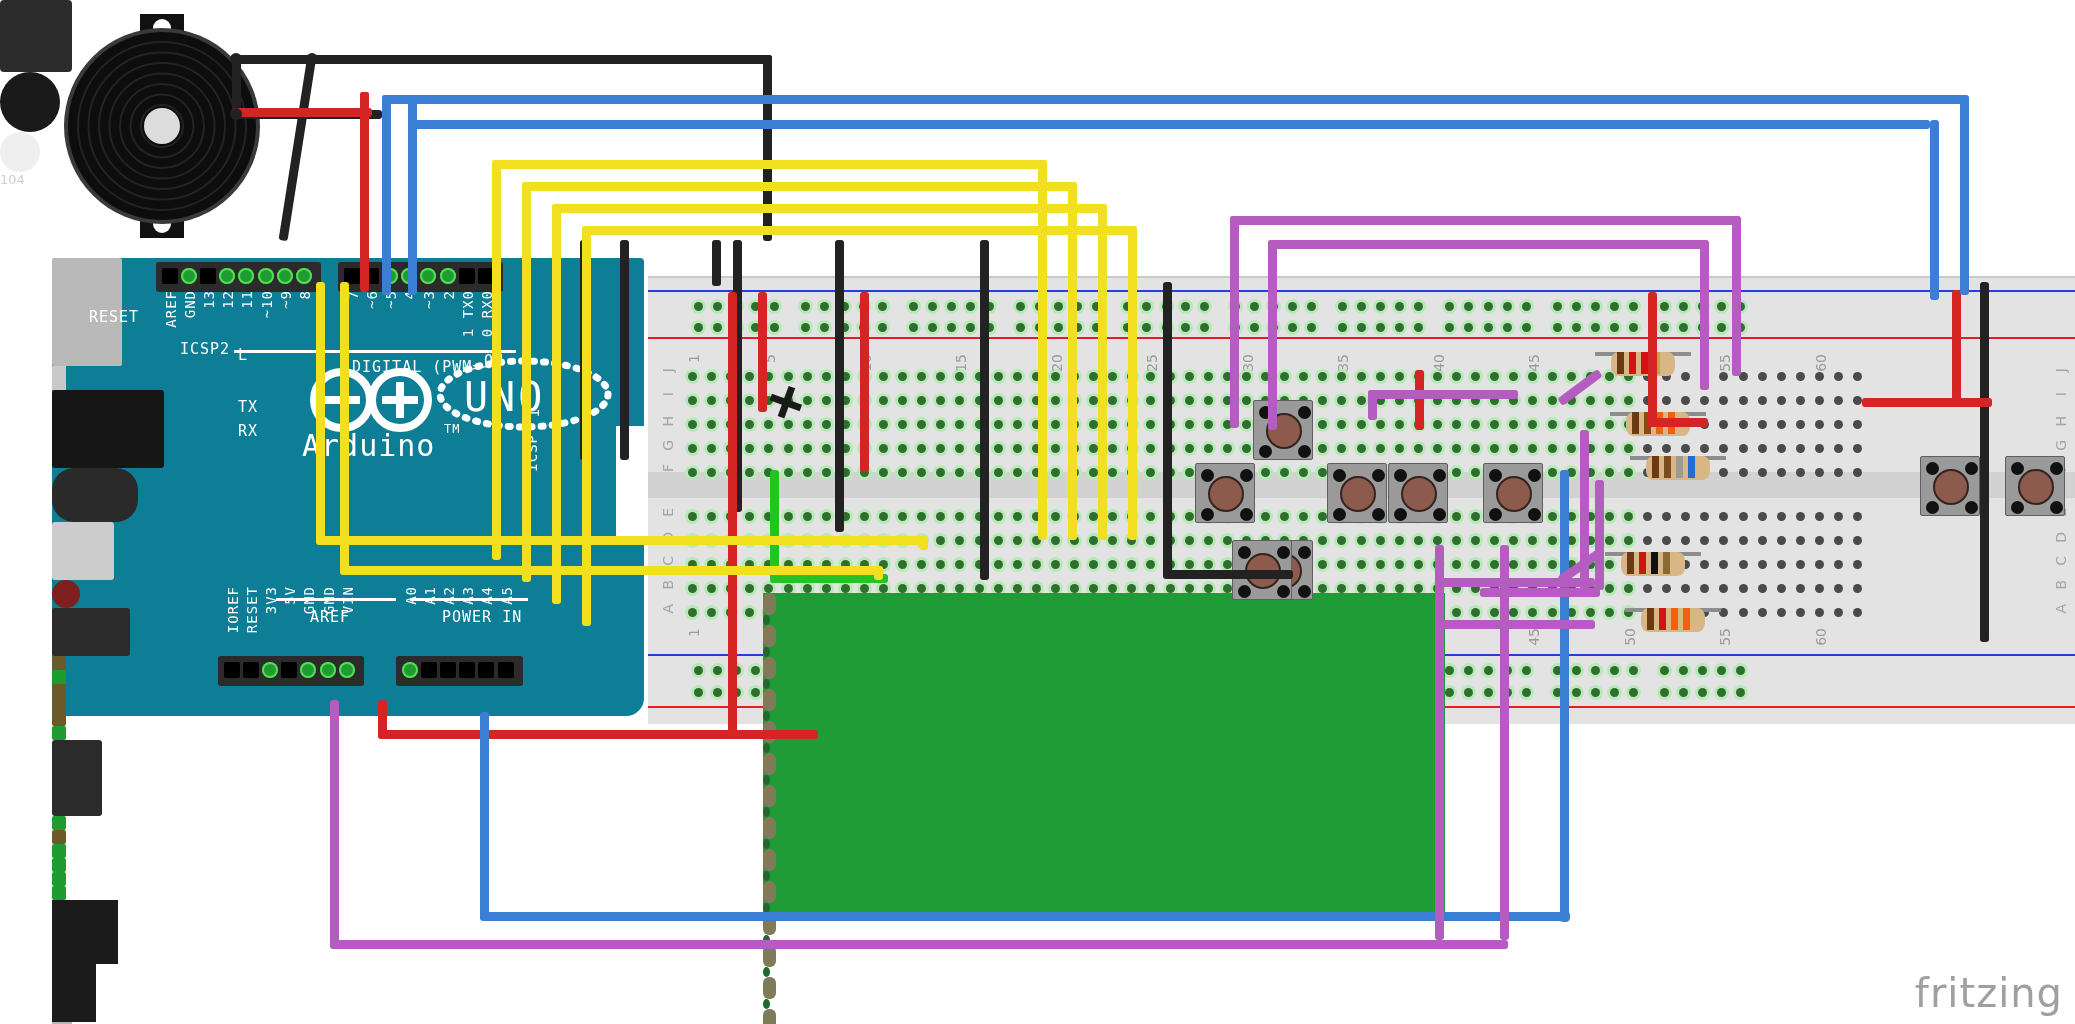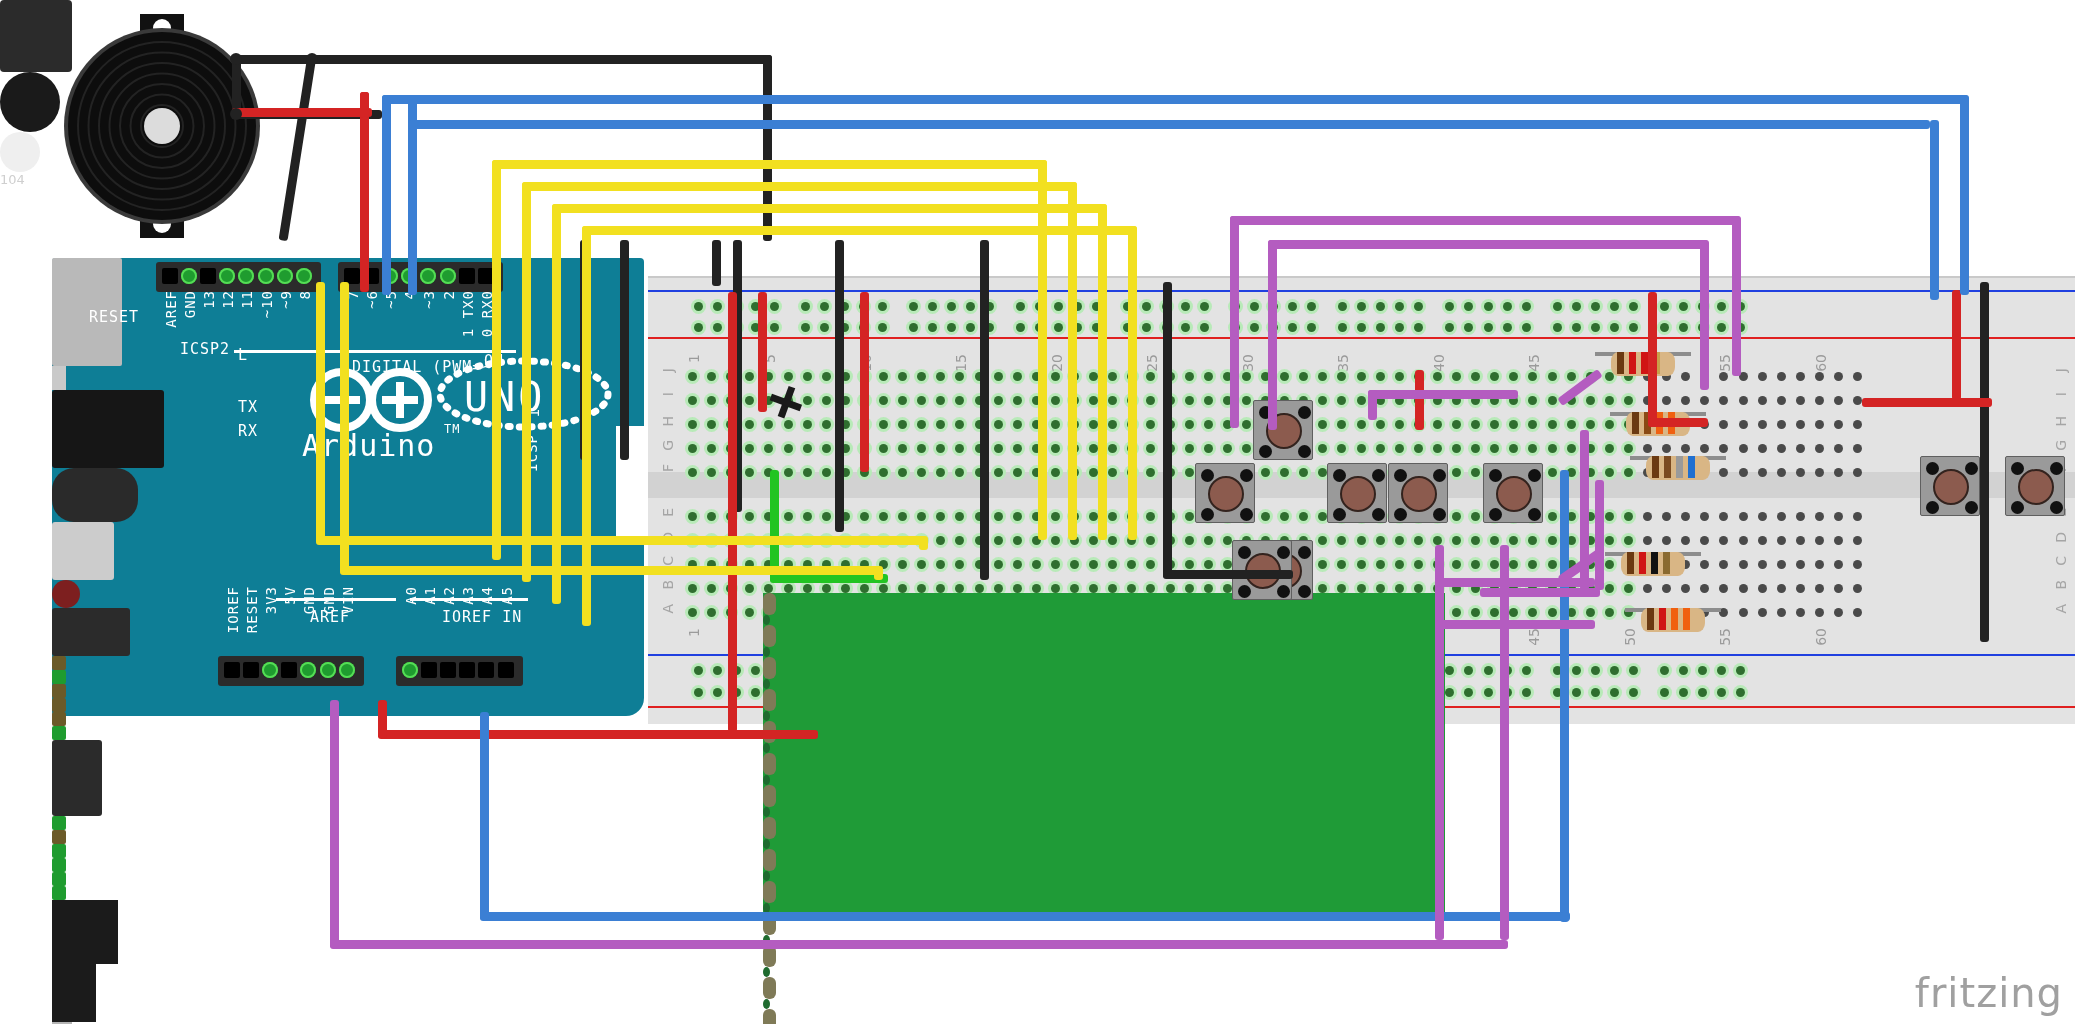--- a/index.html
+++ b/index.html
@@ -1033,21 +1033,21 @@
       <div class="hole" style="left: 407.3px; top: 404px;"></div>
       <div class="ard-label vert" style="font-size: 14px; left: 408.3px; top: 328px;">A3</div>
       <div class="hole" style="left: 426.4px; top: 404px;"></div>
       <div class="ard-label vert" style="font-size: 14px; left: 427.4px; top: 328px;">A4</div>
       <div class="hole" style="left: 445.5px; top: 404px;"></div>
       <div class="ard-label vert" style="font-size: 14px; left: 446.5px; top: 328px;">A5</div>
       <div class="ard-label" style="left: 300px; top: 100px; font-size: 15px;">DIGITAL (PWM=~)</div>
       <div class="whiteline" style="left: 182px; top: 92px; width: 282px; height: 3px;"></div>
       <div class="ard-label" style="left: 258px; top: 350px; font-size: 15px;">AREF</div>
       <div class="whiteline" style="left: 224px; top: 340px; width: 120px; height: 3px;"></div>
-      <div class="ard-label" style="left: 390px; top: 350px; font-size: 15px;">IOREF IN</div>
+      <div class="ard-label" style="left: 390px; top: 350px; font-size: 15px;">POWER IN</div>
       <div class="whiteline" style="left: 358px; top: 340px; width: 118px; height: 3px;"></div>
       <div class="ard-label" style="left: 186px; top: 88px; font-size: 15px;">L</div>
       <div class="ard-label" style="left: 186px; top: 140px; font-size: 15px;">TX</div>
       <div class="ard-label" style="left: 186px; top: 164px; font-size: 15px;">RX</div>
       <div class="ard-label" style="left: 432px; top: 94px; font-size: 15px;">ON</div>
       <svg width="230" height="86" style="position: absolute; left: 248px; top: 100px;">
         <g fill="none" stroke="#ffffff" stroke-width="8">
           <circle cx="42" cy="42" r="28"></circle>
           <circle cx="100" cy="42" r="28"></circle>
         </g>

